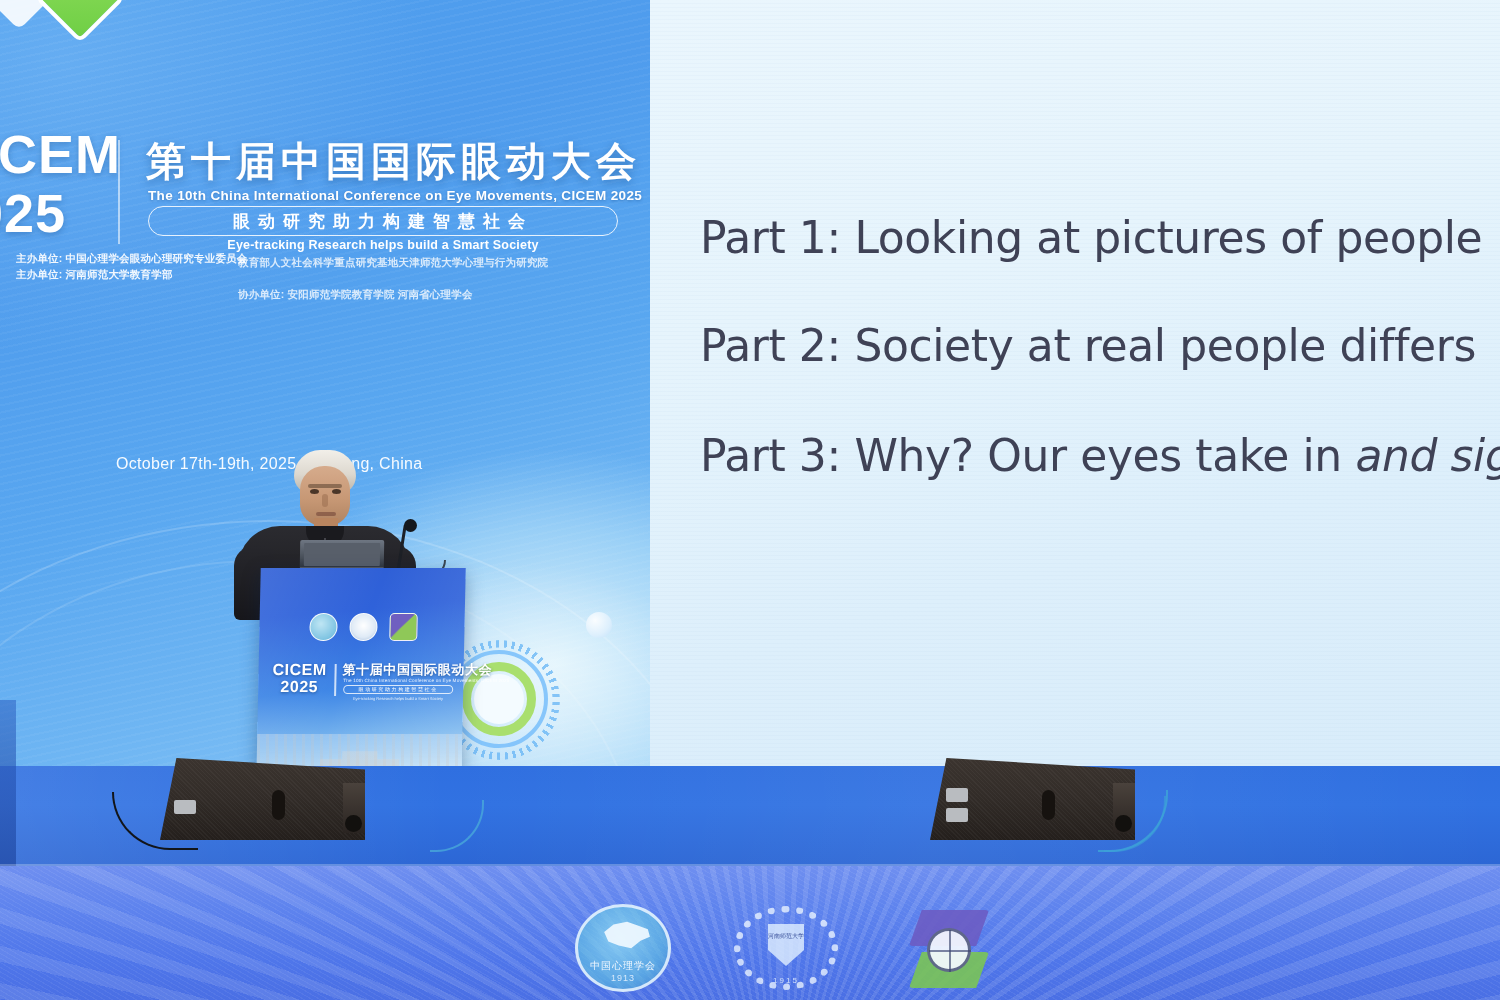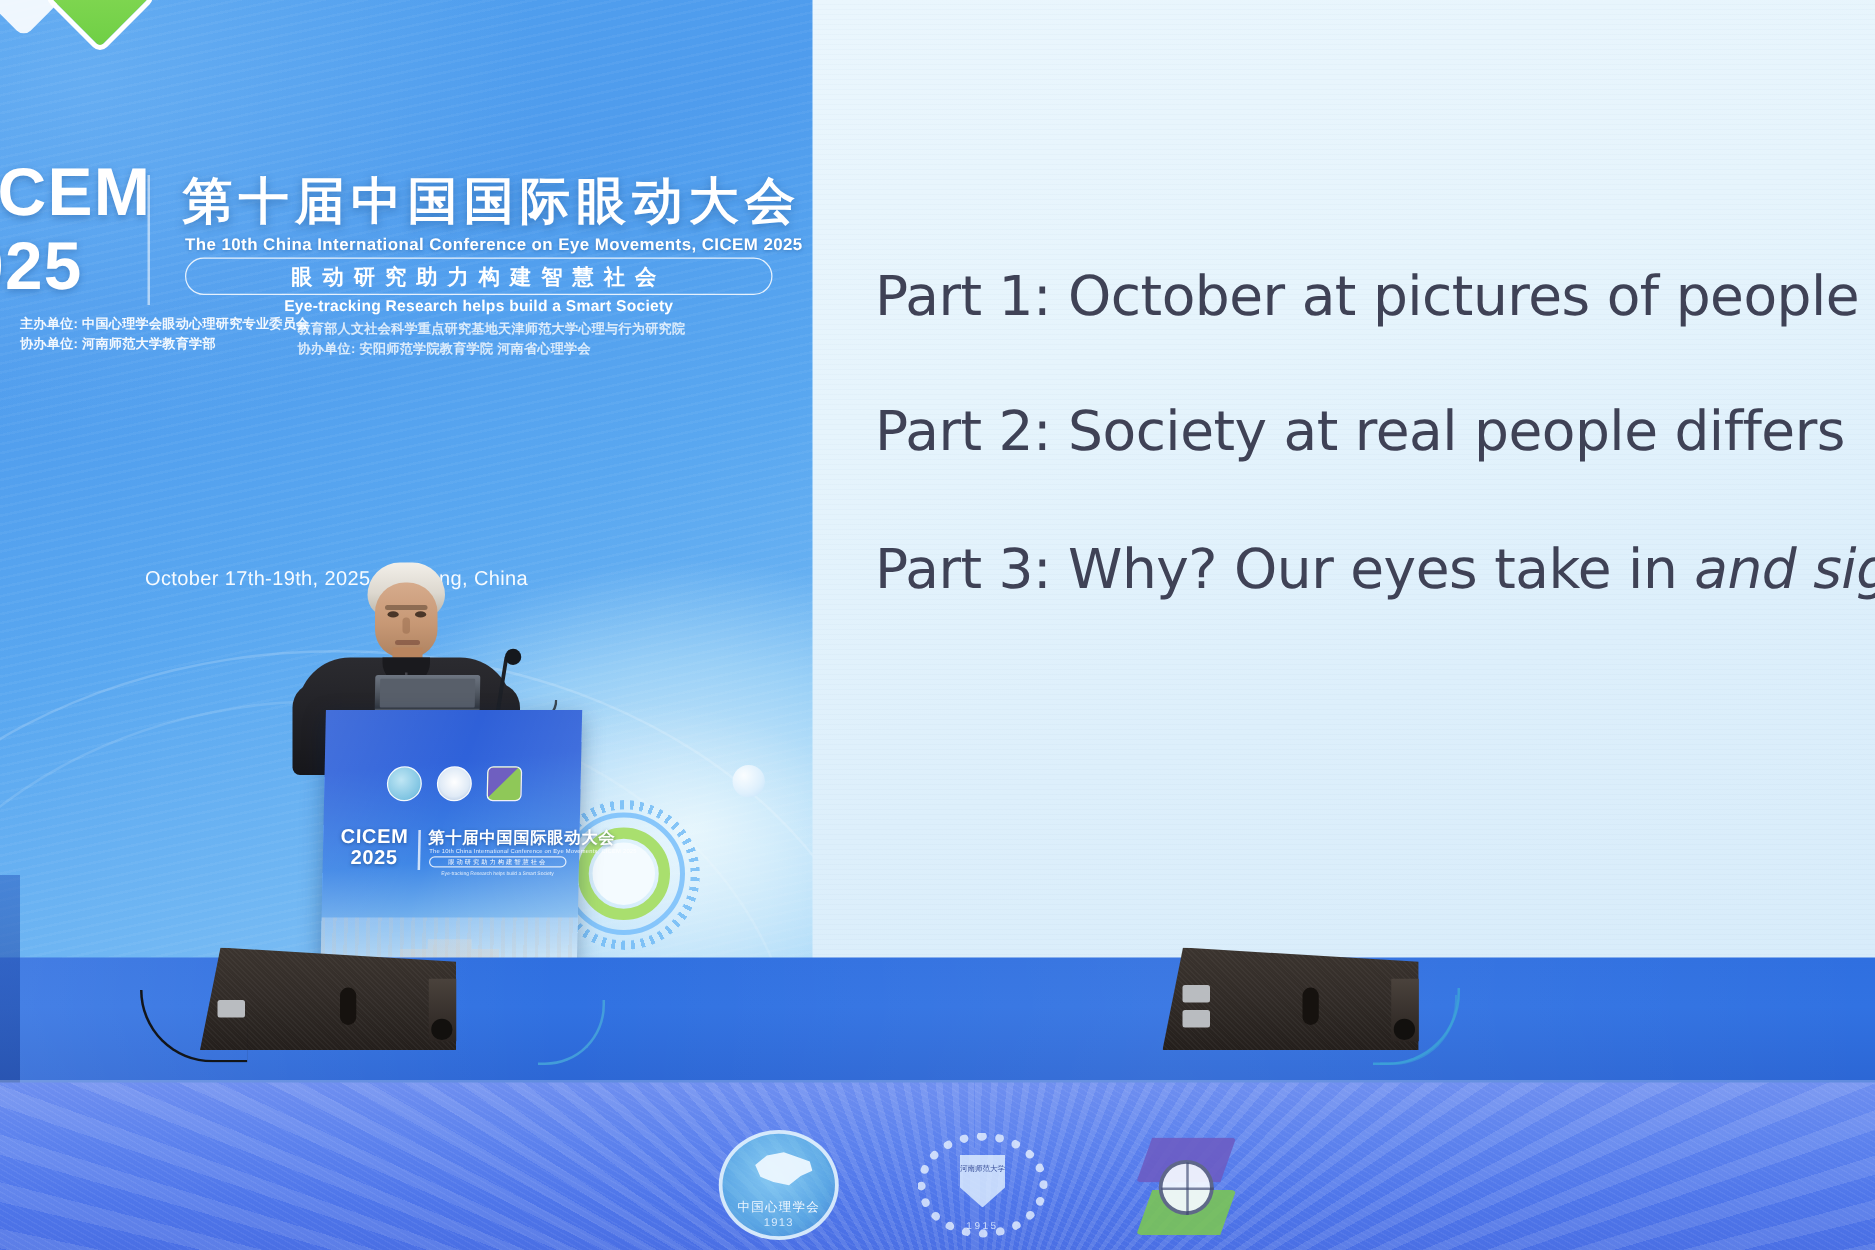--- a/index.html
+++ b/index.html
@@ -80,21 +80,21 @@
     position:absolute; left:148px; top:238px; width:470px;
     text-align:center; color:#ffffff; font-size:12.5px; font-weight:bold; letter-spacing:.2px;
     white-space:nowrap;
   }
 
   .org-line{ position:absolute; color:rgba(255,255,255,.92); font-size:10.5px; white-space:nowrap; letter-spacing:.2px;font-weight:bold; }
   .org-bold{ font-weight:bold; }
   #org-l1{ left:16px; top:252px; }
   #org-l2{ left:16px; top:268px; }
   #org-r1{ left:238px; top:256px; opacity:.85; }
-  #org-r2{ left:238px; top:272px; opacity:.85; }
+  #org-r2{ left:238px; top:288px; opacity:.85; }
 
   
   #date-zh{
     position:absolute; left:58px; top:418px; color:#ffffff;
     font-size:30px; font-weight:bold; letter-spacing:1px; white-space:nowrap;
     text-shadow:0 2px 7px rgba(15,65,125,.4);
   }
   #date-zh .city{ font-family:"Liberation Serif", serif; font-style:italic; font-size:34px; margin-left:6px; }
   #date-en{
     position:absolute; left:116px; top:455px; color:rgba(255,255,255,.95);
@@ -335,41 +335,41 @@
     </div>
     <div id="cicem-rule"></div>
 
     <div id="banner-title-zh">第十届中国国际眼动大会</div>
     <div id="banner-title-en">The 10th China International Conference on Eye Movements, CICEM 2025</div>
     <div id="banner-pill"></div>
     <div id="banner-sub-zh">眼动研究助力构建智慧社会</div>
     <div id="banner-sub-en">Eye-tracking Research helps build a Smart Society</div>
 
     <div class="org-line org-bold" id="org-l1">主办单位: 中国心理学会眼动心理研究专业委员会</div>
-    <div class="org-line org-bold" id="org-l2">协办单位: 河南师范大学教育学部</div>
+    <div class="org-line org-bold" id="org-l2">主办单位: 河南师范大学教育学部</div>
     <div class="org-line" id="org-r1">教育部人文社会科学重点研究基地天津师范大学心理与行为研究院</div>
     <div class="org-line" id="org-r2">协办单位: 安阳师范学院教育学院 河南省心理学会</div>
 
     <div id="date-en">October 17th-19th, 2025, Xinxiang, China</div>
 
     <div id="glow-deco"></div>
     <div id="iris-deco">
       <div class="iris-dash"></div>
       <div id="iris-ring1"></div>
       <div id="iris-ring2"></div>
       <div id="iris-pupil"></div>
     </div>
     <div id="bubble-deco"></div>
   </div>
 
   <div id="projection-screen">
     <div class="screen-scan"></div>
 
 
-    <div class="slide-bullet" id="bullet-1">Part 1: October at pictures of people</div>
+    <div class="slide-bullet" id="bullet-1">Part 1: Looking at pictures of people</div>
     <div class="slide-bullet" id="bullet-2">Part 2: Society at real people differs</div>
     <div class="slide-bullet" id="bullet-3"><span>Part 3: Why? Our eyes take in </span><span class="ital">and sig</span></div>
   </div>
 
   <div id="speaker">
     <div id="spk-hair"></div>
     <div id="spk-head"></div>
     <div id="spk-brow"></div>
     <div id="spk-eye-l"></div>
     <div id="spk-eye-r"></div>

